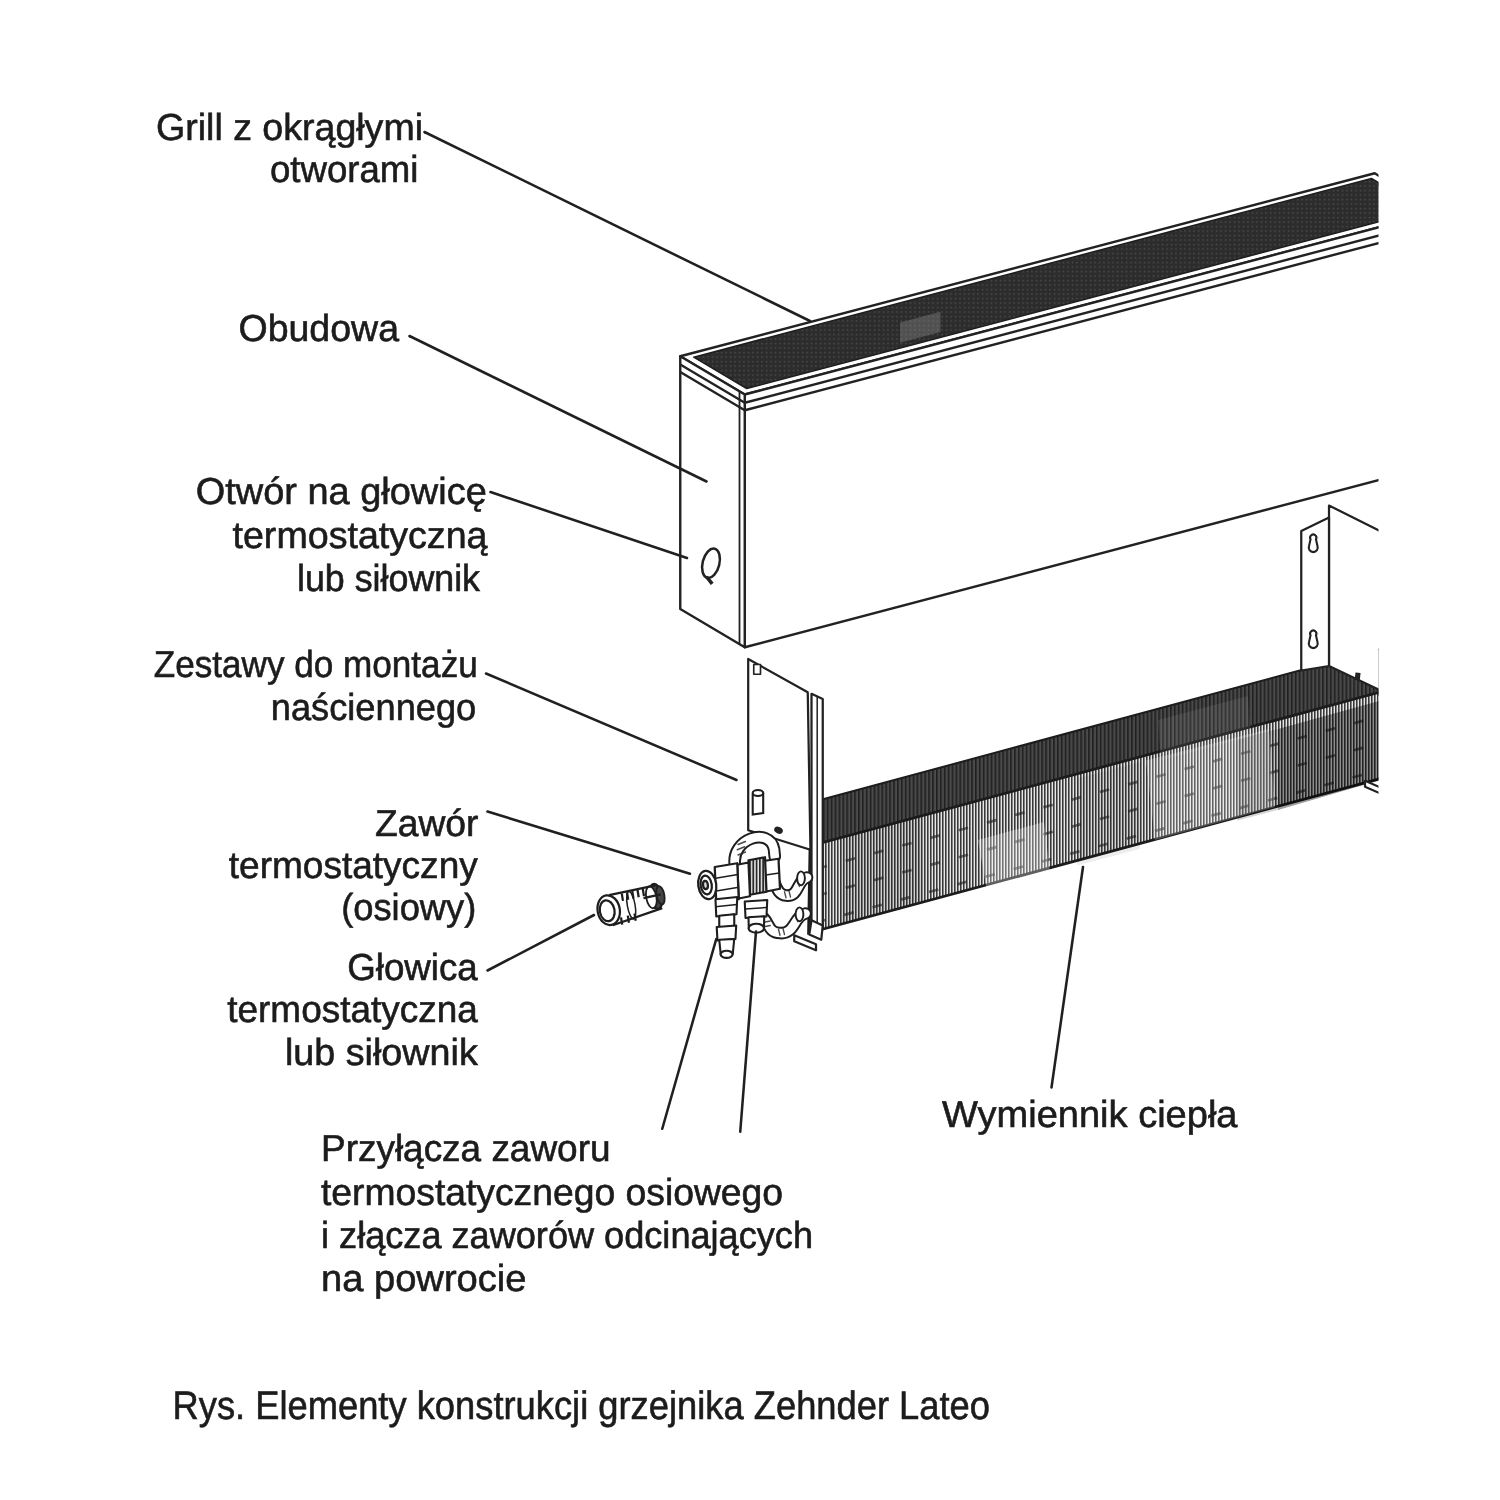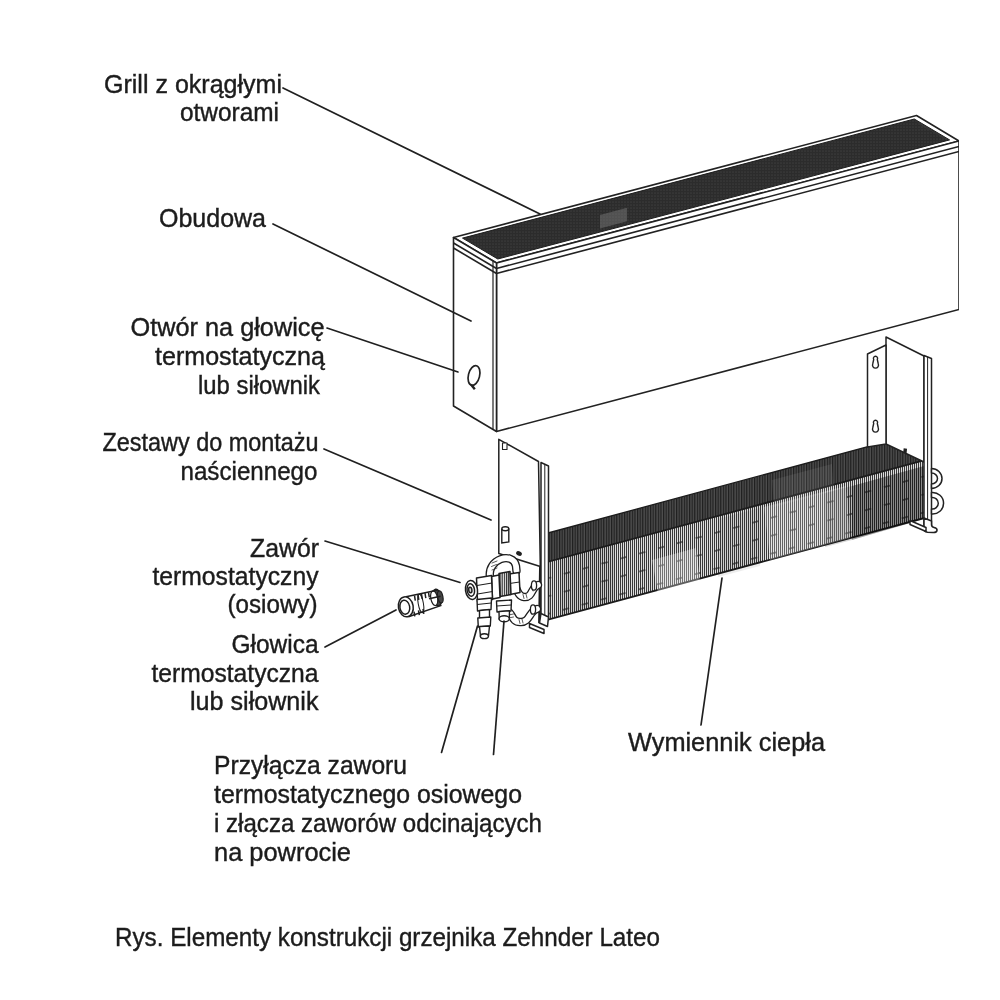--- a/index.html
+++ b/index.html
@@ -1,17 +1,17 @@
 <!DOCTYPE html>
 <html lang="pl"><head>
 <meta charset="utf-8">
 <title>Zehnder Lateo</title>
 <style>
   html,body{margin:0;padding:0;background:#ffffff;}
-  #page{position:relative;width:919px;height:1000px;background:#ffffff;overflow:hidden;padding-left:40px;}
+  #page{position:relative;width:919px;height:1000px;background:#ffffff;overflow:hidden;}
   svg{position:absolute;top:0;left:0;}
   text{font-family:"Liberation Sans",sans-serif;fill:#1c1c1c;}
 </style>
 </head>
 <body>
 <div id="page">
 <svg width="1000" height="1000" viewBox="0 0 1000 1000">
 <defs>
   <pattern id="grill" patternUnits="userSpaceOnUse" width="3" height="3">
     <rect width="3" height="3" fill="#2c2c2c"></rect>

